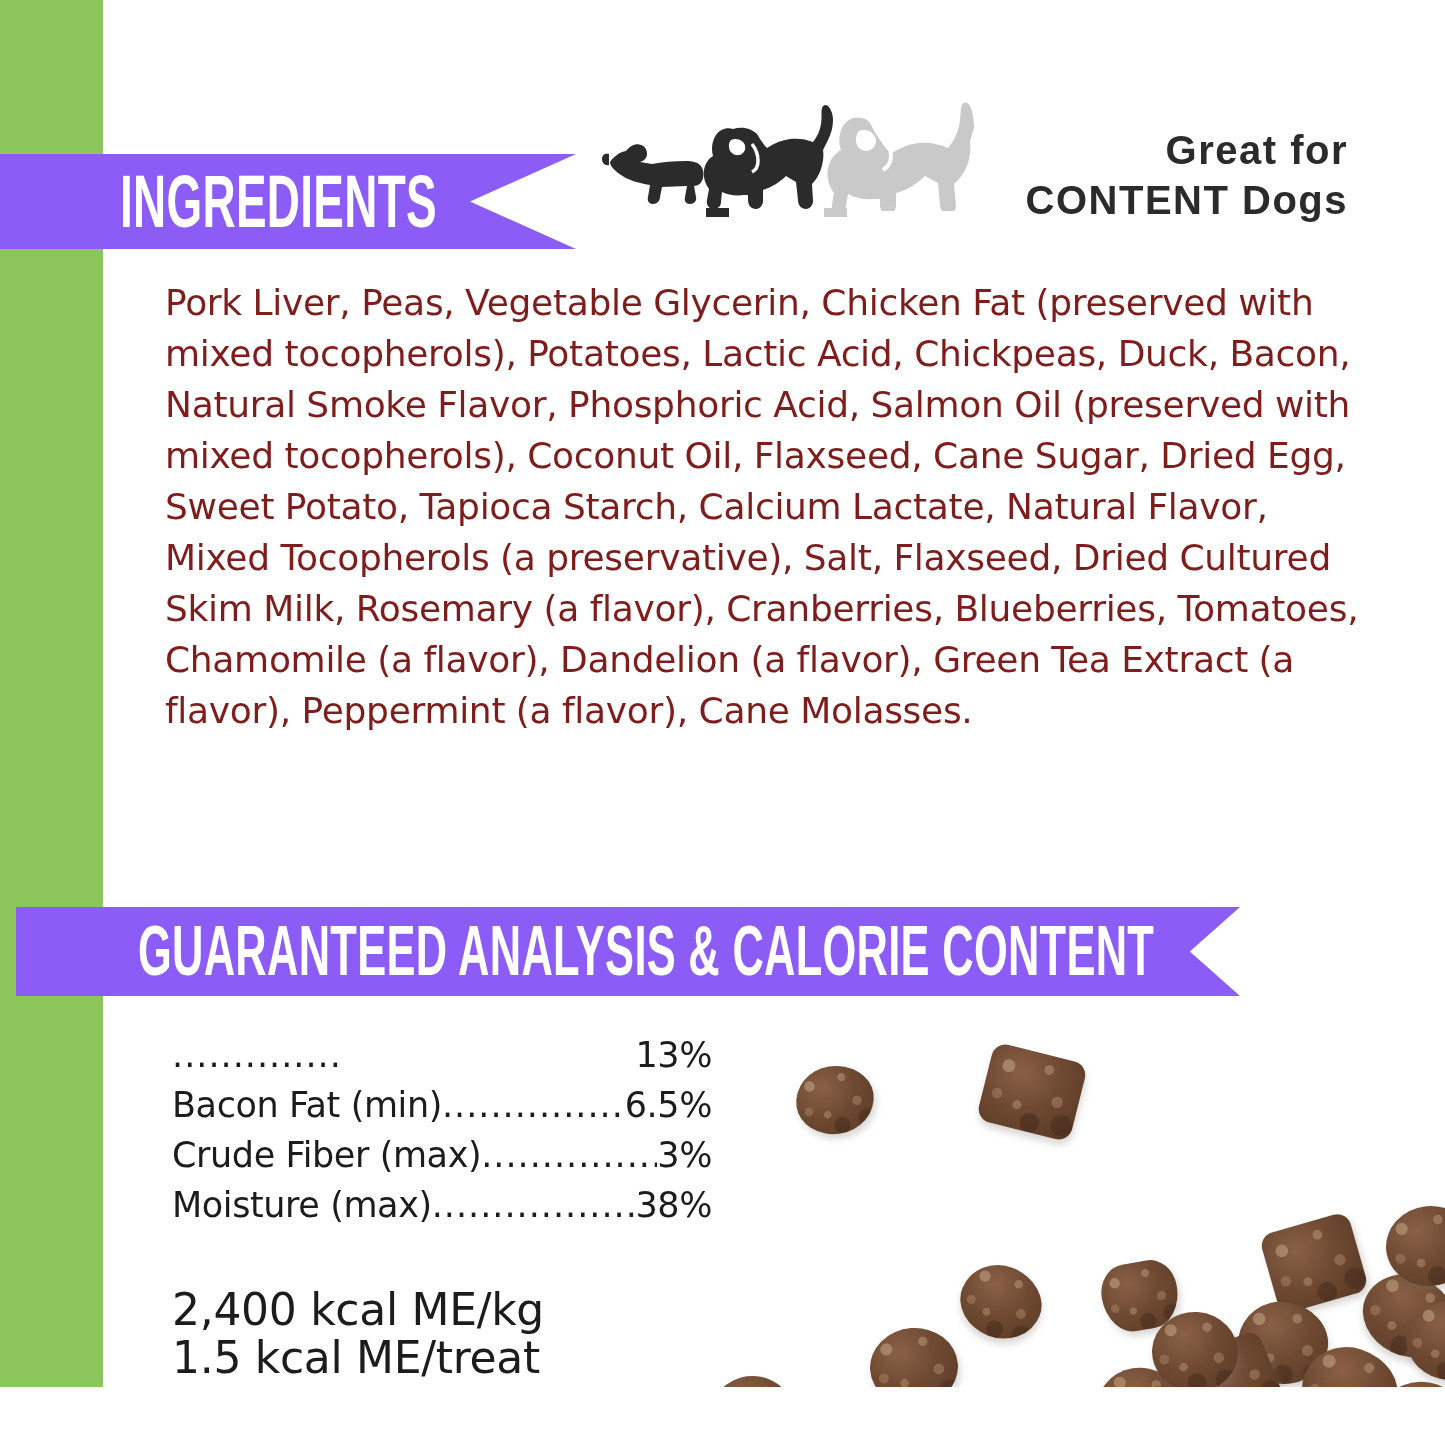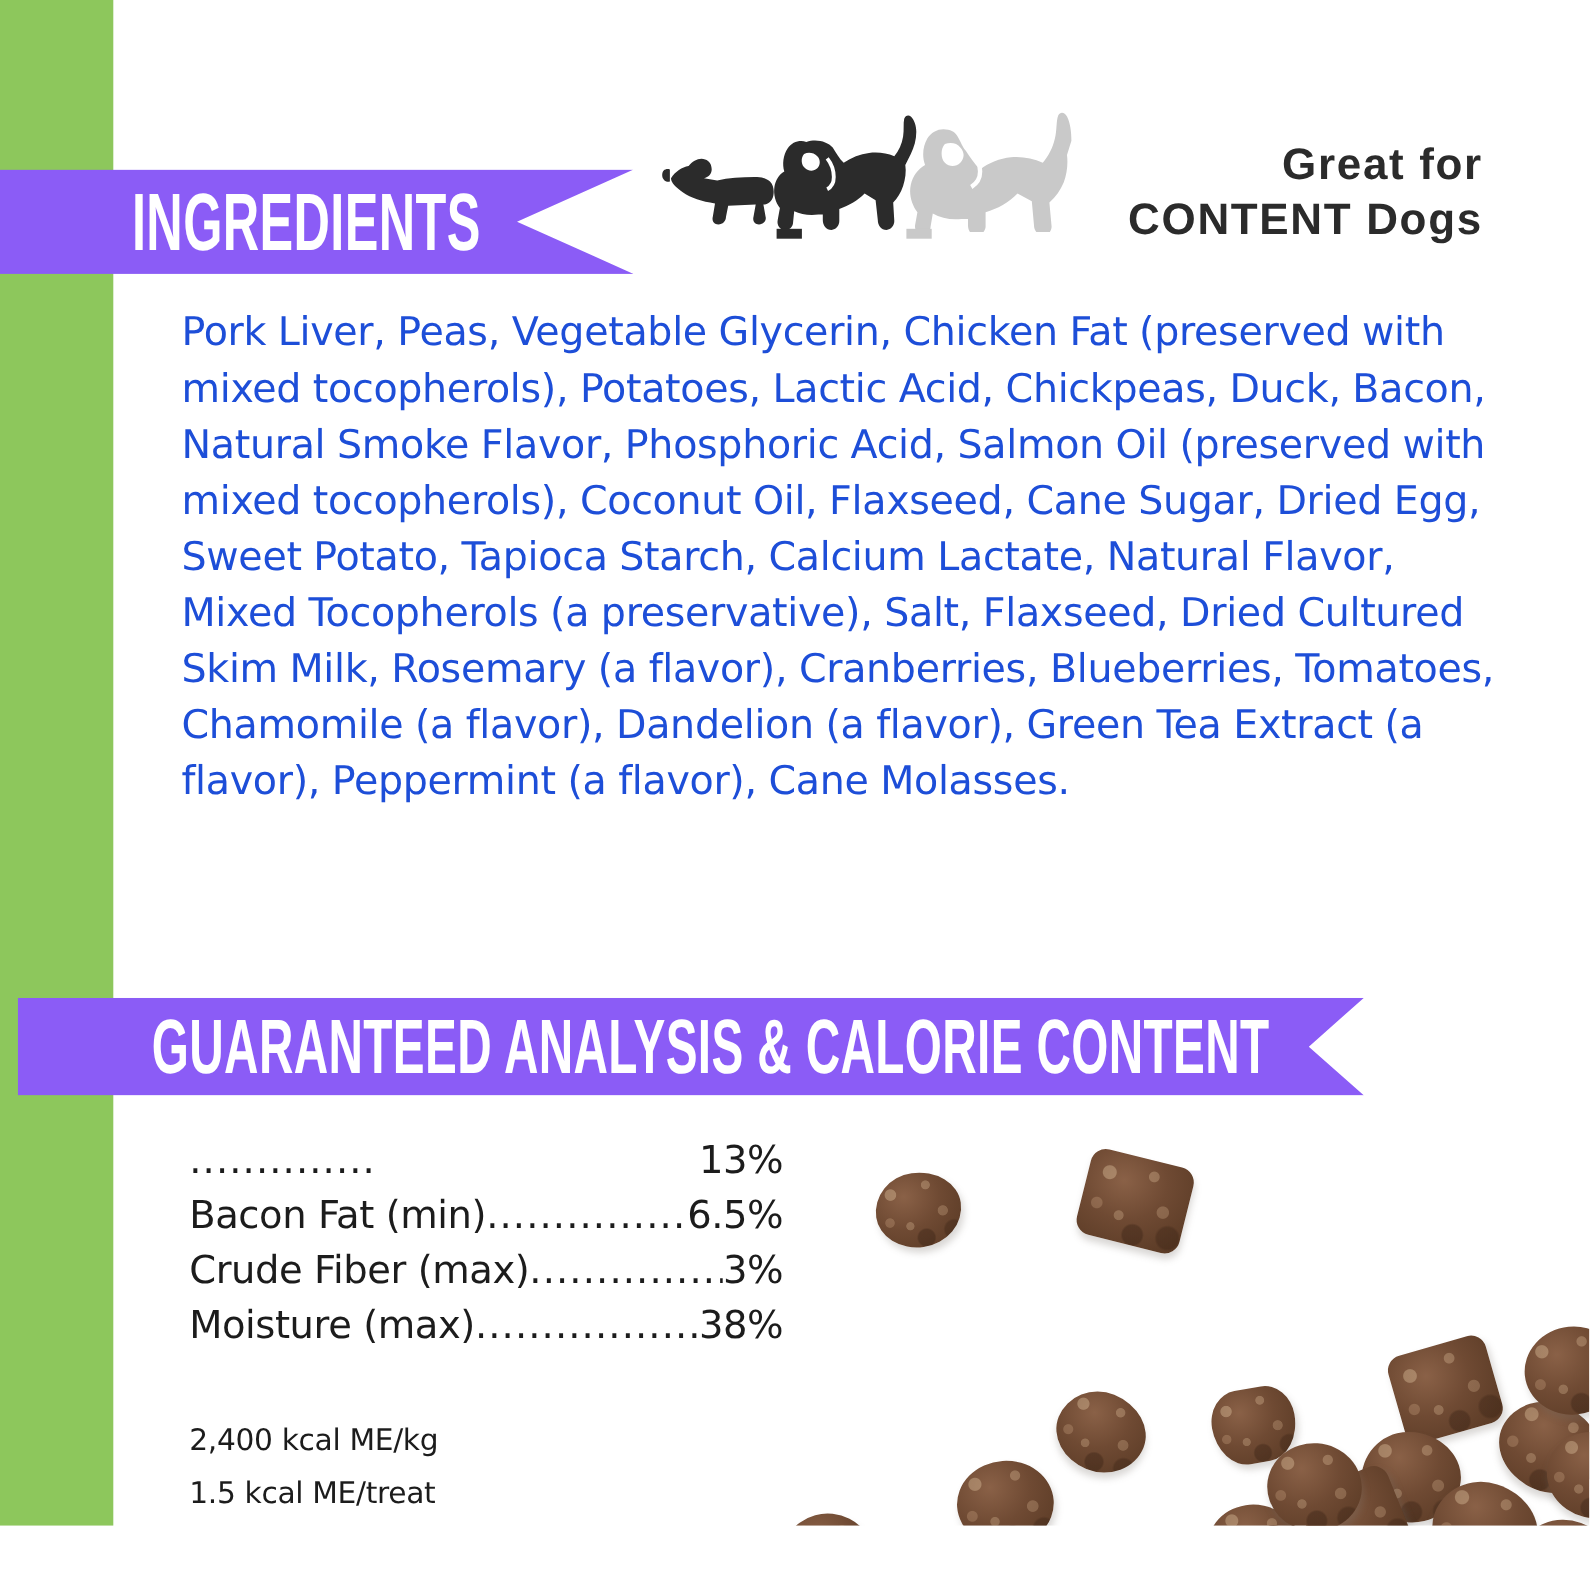--- a/index.html
+++ b/index.html
@@ -105,21 +105,21 @@
 
   
   .ingredients-body {
     position: absolute;
     left: 165px;
     top: 277px;
     width: 1196px;
     font-family: "DejaVu Sans", sans-serif;
     font-size: 36px;
     line-height: 51px;
-    color: #1d4ed8;
+    color: #7f1d1d;
     letter-spacing: -0.3px;
     word-spacing: -0.5px;
   }
 
   
   .ga-list {
     position: absolute;
     left: 172px;
     top: 1030px;
     width: 540px;
@@ -144,21 +144,21 @@
     color: #1c1c1c;
   }
   .ga-value { flex: 0 0 auto; }
 
   
   .calories {
     position: absolute;
     left: 172px;
     top: 1286px;
     font-family: "DejaVu Sans", sans-serif;
-    font-size: 27px;
+    font-size: 44px;
     line-height: 48px;
     color: #1c1c1c;
     letter-spacing: -0.3px;
   }
 
   
   .kibble-layer {
     position: absolute;
     left: 690px;
     top: 1030px;

